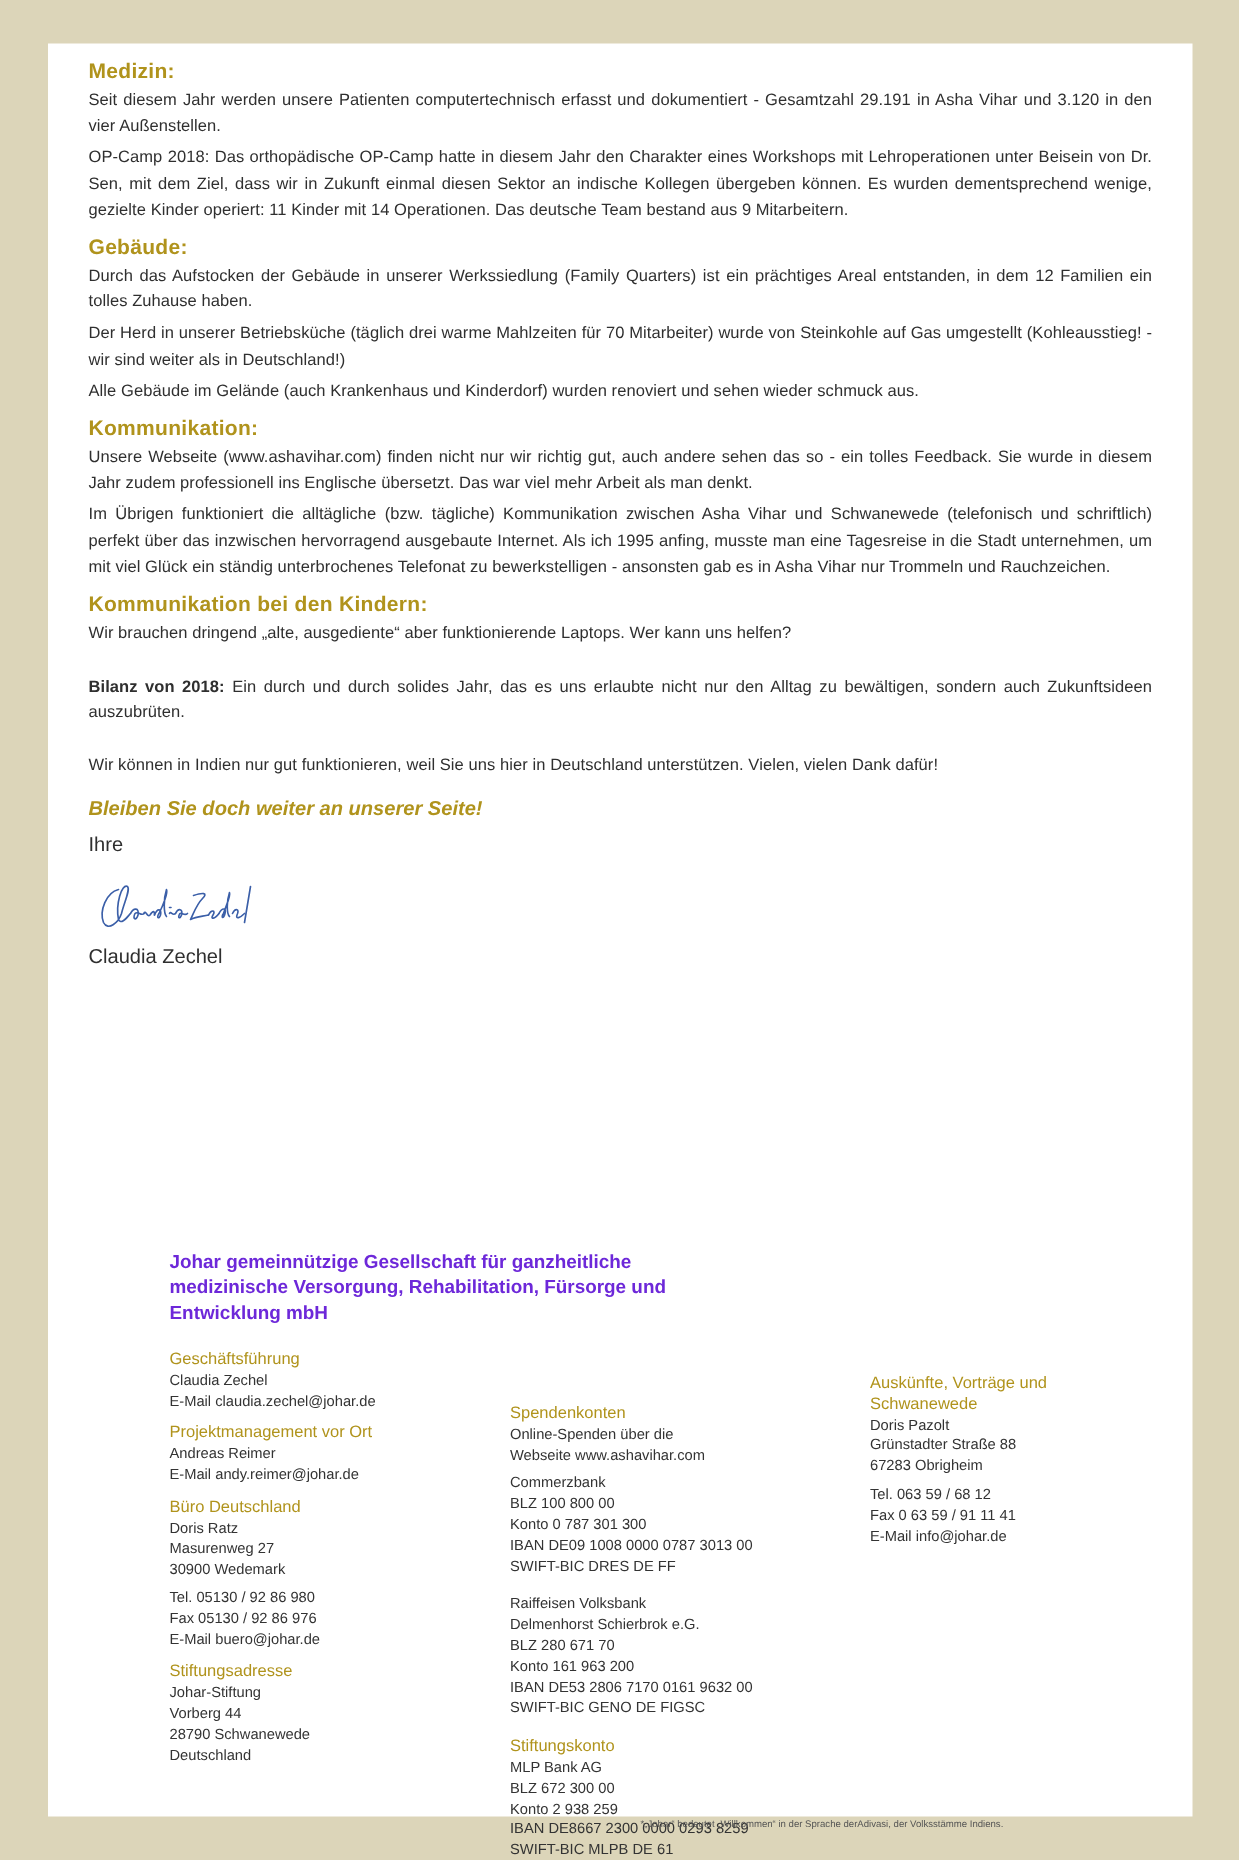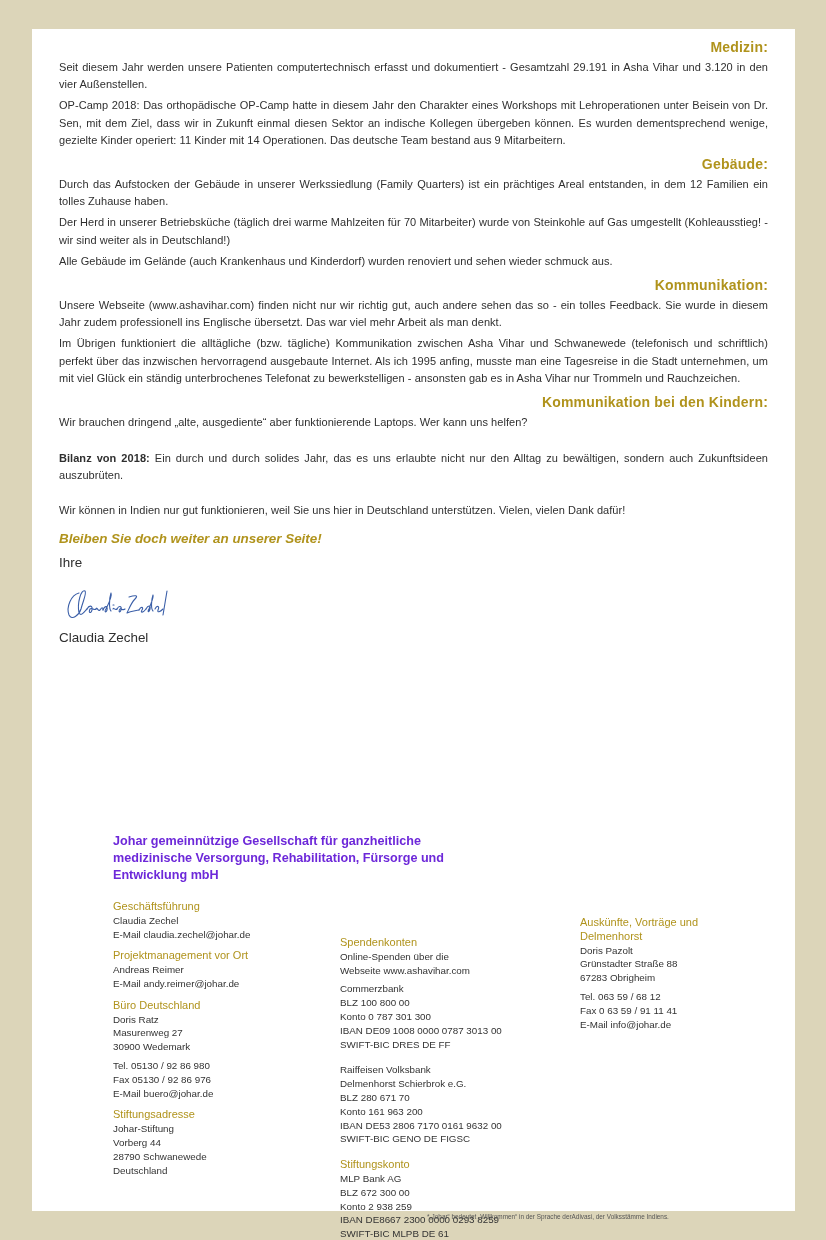--- a/index.html
+++ b/index.html
@@ -29,21 +29,20 @@
       top: 38px;
       width: 709px;
     }
     .heading {
       color: #b0931c;
       font-weight: bold;
       font-size: 14px;
       line-height: 18px;
       margin: 0 0 3px 0;
       letter-spacing: 0.2px;
-      text-align: right;
     }
     .para {
       font-size: 11px;
       line-height: 17.2px;
       margin: 0 0 4px 0;
       text-align: justify;
       letter-spacing: 0.05px;
     }
     .section { margin-bottom: 6px; }
     .gap { height: 13px; }
@@ -236,21 +235,21 @@
         <div class="line">BLZ 672 300 00</div>
         <div class="line">Konto 2 938 259</div>
         <div class="line">IBAN DE8667 2300 0000 0293 8259</div>
         <div class="line">SWIFT-BIC MLPB DE 61</div>
       </div>
     </div>
 
     <div class="col col3">
       <div class="block" style="margin-top:16px;">
         <div class="label">Auskünfte, Vorträge und</div>
-        <div class="label">Delmenhorst</div>
+        <div class="label">Schwanewede</div>
         <div class="line">Doris Pazolt</div>
         <div class="line">Grünstadter Straße 88</div>
         <div class="line">67283 Obrigheim</div>
         <div class="subgap"></div>
         <div class="line">Tel. 063 59 / 68 12</div>
         <div class="line">Fax 0 63 59 / 91 11 41</div>
         <div class="line">E-Mail info@johar.de</div>
       </div>
     </div>
   </div>

